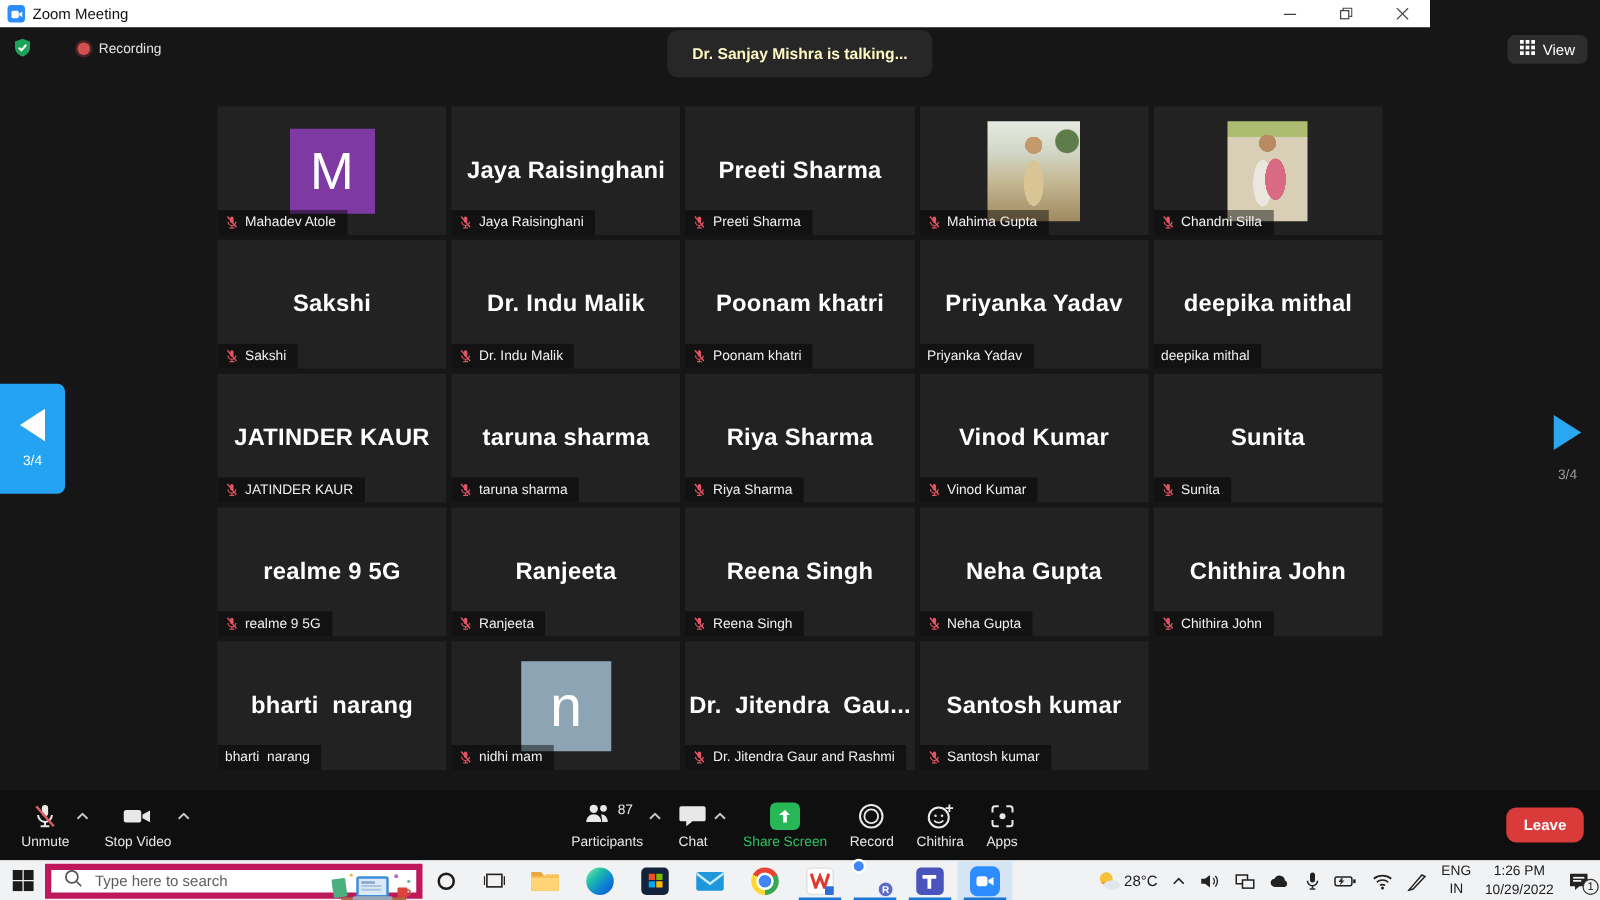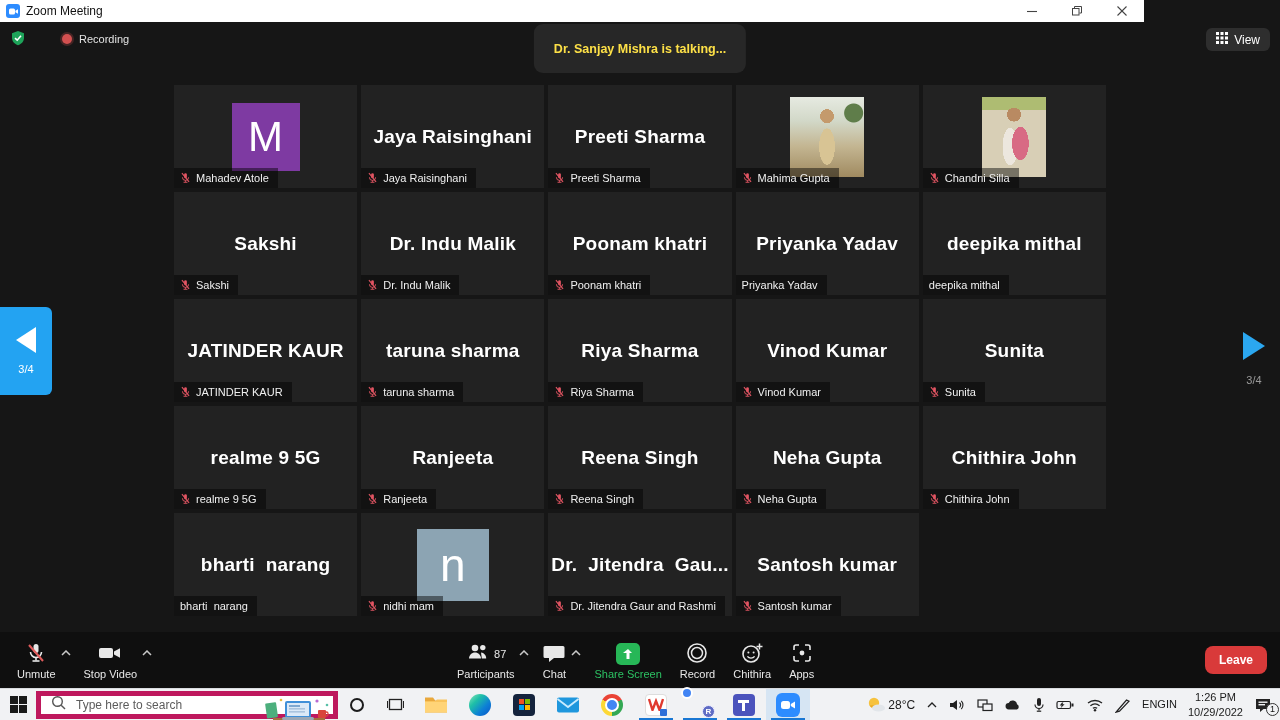--- a/index.html
+++ b/index.html
@@ -12,21 +12,21 @@
   .tb-title{font-size:12px;color:#111;}
   .win-controls{position:absolute;right:0;top:0;height:22px;display:flex;}
   .win-btn{width:45px;height:22px;display:flex;align-items:center;justify-content:center;}
 
   
   .meeting{position:absolute;top:22px;left:0;width:1280px;height:666px;background:#161616;}
   .m-topbar{position:absolute;top:0;left:0;right:0;height:44px;}
   .shield{position:absolute;left:10px;top:8px;}
   .rec{position:absolute;left:38px;top:11px;display:flex;align-items:center;gap:7px;color:#e3e3e3;font-size:11px;margin-left:24px;}
   .rec-dot{width:10px;height:10px;border-radius:50%;background:#d35050;box-shadow:0 0 0 2px rgba(211,80,80,.25);}
-  .toast{position:absolute;left:50%;transform:translateX(-50%);top:2px;height:49px;padding:0 20px;background:#272727;border-radius:9px;display:flex;align-items:center;color:#fde047;font-size:12.5px;font-weight:700;}
+  .toast{position:absolute;left:50%;transform:translateX(-50%);top:2px;height:38px;padding:0 20px;background:#272727;border-radius:9px;display:flex;align-items:center;color:#fef9c3;font-size:12.5px;font-weight:700;}
   .view-btn{position:absolute;right:10px;top:6px;background:#2e2e2e;border-radius:6px;padding:4px 10px;display:flex;align-items:center;gap:6px;color:#fff;font-size:12px;}
 
   
   .grid{position:absolute;left:174px;top:63px;width:932px;height:531px;display:grid;grid-template-columns:repeat(5,1fr);grid-template-rows:repeat(5,1fr);gap:4px;}
   .tile{position:relative;background:#222;display:flex;align-items:center;justify-content:center;overflow:hidden;}
   .tile-name{font-size:19px;font-weight:700;color:#fff;text-align:center;white-space:pre;letter-spacing:.2px;padding:0 4px;}
   .name-label{position:absolute;left:0;bottom:0;display:flex;align-items:center;gap:5px;background:rgba(0,0,0,.45);padding:4px 9px 4px 6px;font-size:11px;color:#f0f0f0;white-space:pre;max-width:97%;}
   .avatar{display:flex;align-items:center;justify-content:center;color:#fff;font-weight:400;}
   .av-purple{width:68px;height:68px;background:#7e3aa2;font-size:42px;}
   .av-slate{width:72px;height:72px;background:#8ca4b3;font-size:46px;}
@@ -49,21 +49,21 @@
   .nav-left .pg{color:#fff;font-size:11px;}
   .nav-right{position:absolute;right:8px;top:310px;width:36px;display:flex;flex-direction:column;align-items:center;gap:14px;}
   .nav-right .tri{width:0;height:0;border-top:14px solid transparent;border-bottom:14px solid transparent;border-left:22px solid #2ba7f0;}
   .nav-right .pg{color:#9a9a9a;font-size:11px;}
 
   
   .toolbar{position:absolute;left:0;bottom:0;width:1280px;height:56px;background:#0f0f0f;}
   .tb-group-left{position:absolute;left:8px;top:0;display:flex;align-items:center;height:56px;}
   .tb-group-center{position:absolute;left:448px;top:0;display:flex;align-items:center;height:56px;}
   .tb-item{display:flex;flex-direction:column;align-items:center;justify-content:center;gap:3px;height:56px;padding:0 9px;color:#e8e8e8;font-size:11px;}
-  .tb-item .ico{height:24px;display:flex;align-items:flex-end;justify-content:center;gap:3px;}
+  .tb-item .ico{height:24px;display:flex;align-items:center;justify-content:center;gap:3px;}
   .tb-caret{width:14px;height:56px;display:flex;align-items:center;justify-content:center;margin:-14px 2px 0 -6px;}
   .count{font-size:11px;color:#e8e8e8;position:relative;top:-5px;}
   .share-sq{width:24px;height:22px;background:#27b757;border-radius:5px;display:flex;align-items:center;justify-content:center;}
   .share-label{color:#2cc263;}
   .leave-btn{position:absolute;right:13px;top:14px;background:#d93a3a;color:#fff;font-weight:700;font-size:12px;padding:7px 14px;border-radius:8px;}
 
   
   .taskbar{position:absolute;left:0;bottom:-32px;top:688px;width:1280px;height:32px;background:#f1f2f4;display:flex;align-items:center;border-top:1px solid #d8dade;}
   .start{width:36px;height:32px;display:flex;align-items:center;justify-content:center;}
   .searchbox{width:302px;height:28px;background:#fff;border:5px solid #be185d;display:flex;align-items:center;gap:8px;padding:0 0 0 10px;position:relative;}
@@ -86,21 +86,21 @@
   .ms4 i{display:block;}
   .ic-wps{width:22px;height:22px;background:#fff;border:1px solid #ddd;border-radius:4px;display:flex;align-items:center;justify-content:center;position:relative;}
   .ic-wps .bsq{position:absolute;right:-1px;bottom:-1px;width:7px;height:7px;background:#2f6fd8;border-radius:1px;}
   .ic-remote{position:relative;width:26px;height:24px;}
   .ic-remote .badge{position:absolute;right:-2px;bottom:-1px;width:13px;height:13px;border-radius:50%;background:#5f6cc4;color:#fff;font-size:8px;font-weight:700;display:flex;align-items:center;justify-content:center;border:1px solid #eef;}
   .ic-teams{width:22px;height:22px;background:#4b53bc;border-radius:4px;display:flex;align-items:center;justify-content:center;}
   .ic-zoomapp{width:24px;height:24px;background:#2d8cff;border-radius:6px;display:flex;align-items:center;justify-content:center;}
   .tray{margin-left:auto;display:flex;align-items:center;gap:11px;padding-right:8px;color:#1b1b1b;}
   .tray .titem{display:flex;align-items:center;justify-content:center;}
   .temp{font-size:12px;color:#1b1b1b;margin-left:2px;}
-  .lang{display:flex;align-items:center;font-size:11px;line-height:1.25;color:#1b1b1b;}
+  .lang{display:flex;flex-direction:column;align-items:center;font-size:11px;line-height:1.25;color:#1b1b1b;}
   .clock{display:flex;flex-direction:column;align-items:center;font-size:11px;line-height:1.3;color:#1b1b1b;}
   .notif{position:relative;}
   .notif .nbadge{position:absolute;right:-7px;bottom:-3px;width:13px;height:13px;border-radius:50%;background:#f1f2f4;border:1px solid #333;font-size:9px;display:flex;align-items:center;justify-content:center;color:#111;}
 </style>
 </head>
 <body>
 
 <div class="screen">
 
   <div class="titlebar">

